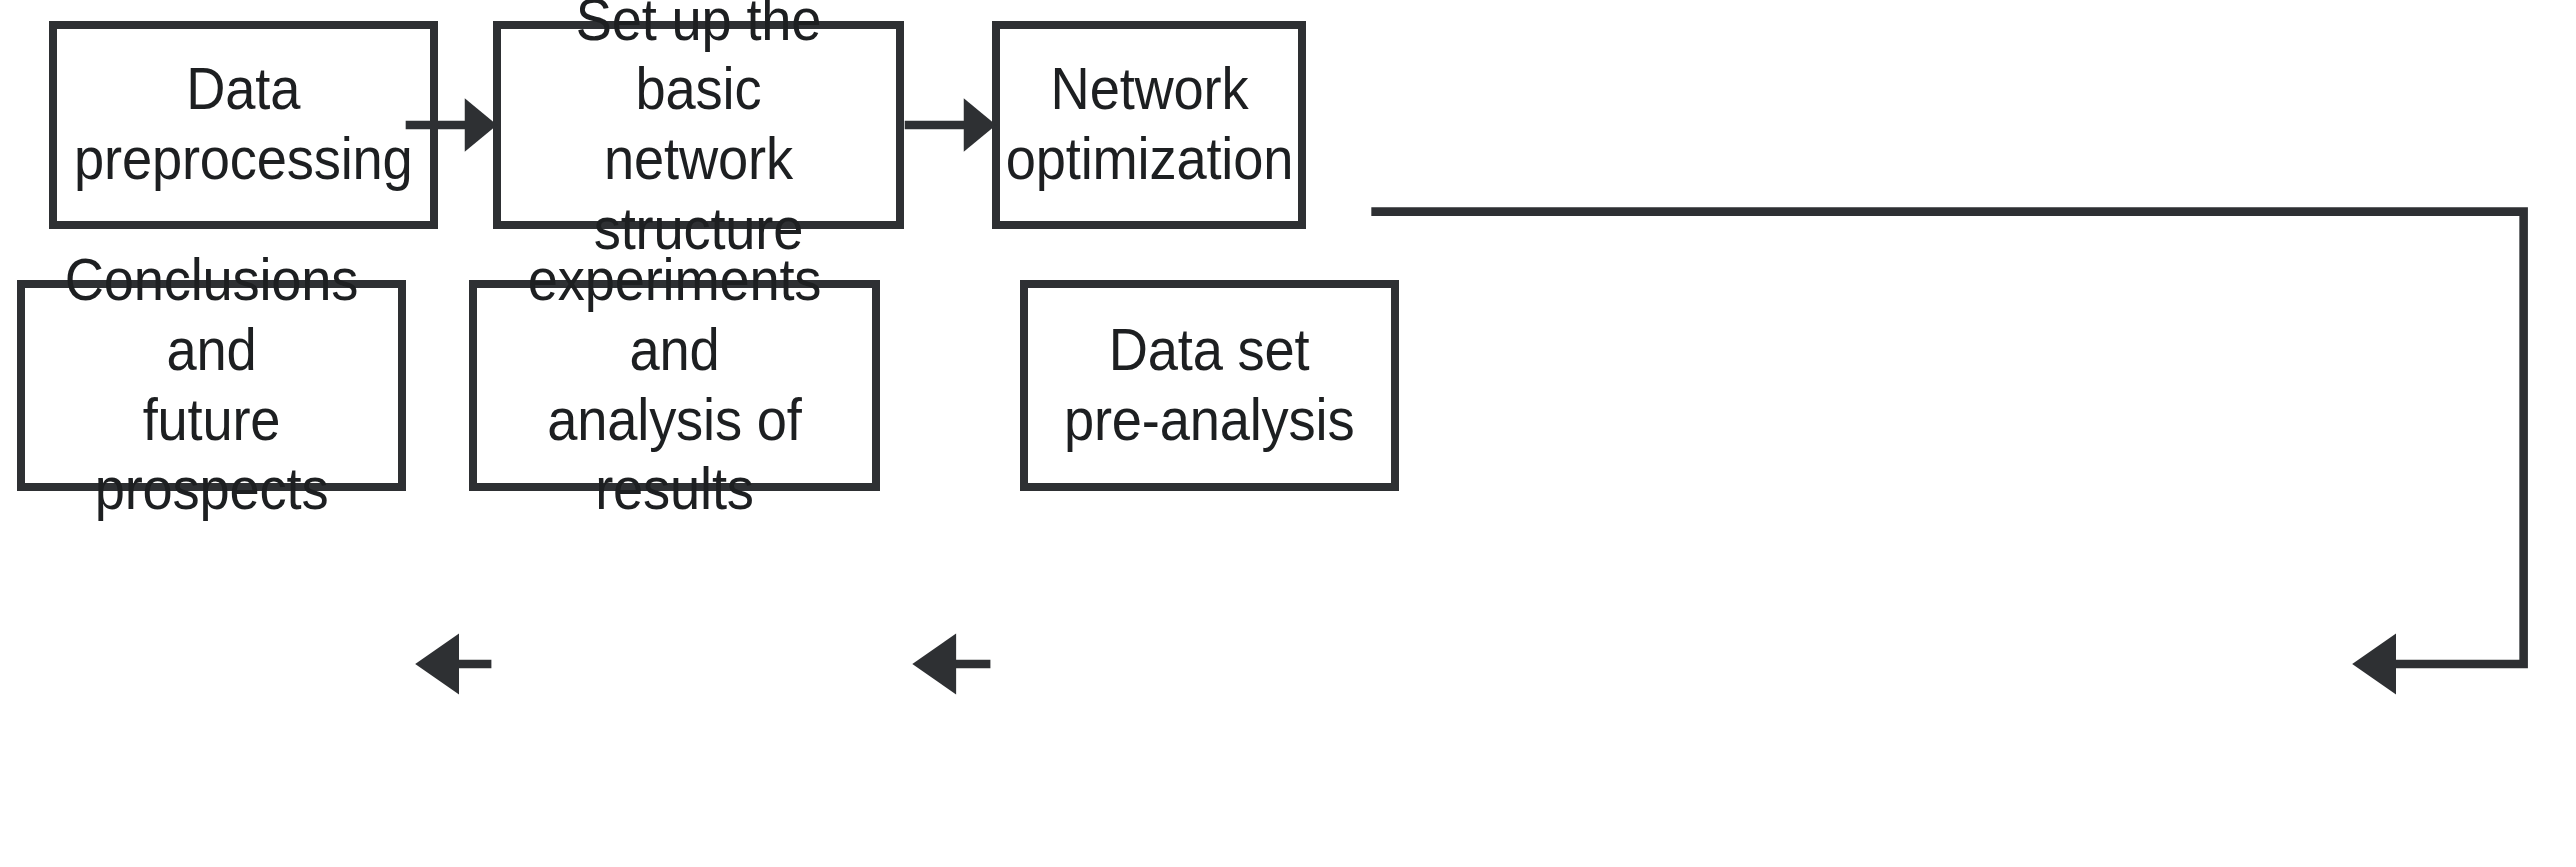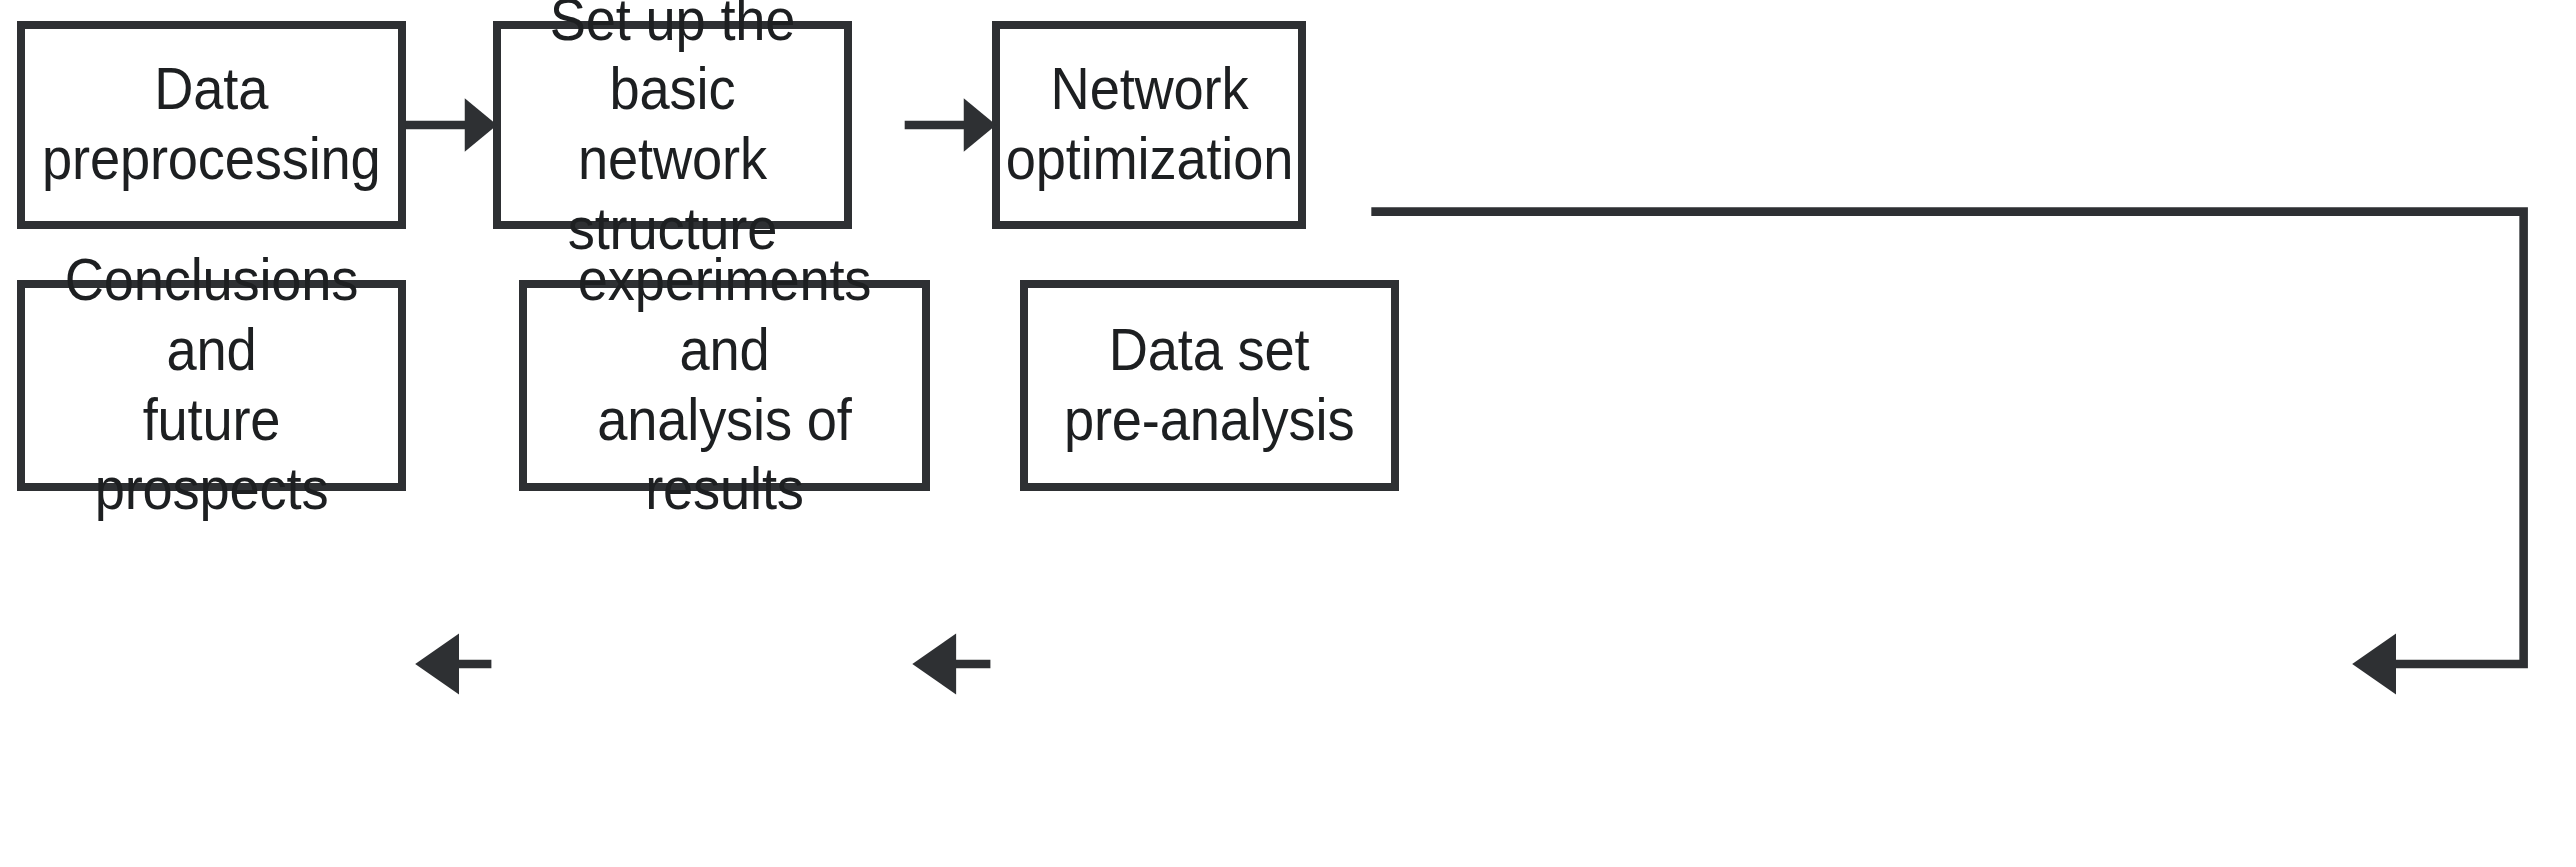--- a/index.html
+++ b/index.html
@@ -33,25 +33,25 @@
     font-size: 59px;
     line-height: 1.18;
     font-weight: 400;
     letter-spacing: -0.2px;
     padding: 0 13.3px;
     white-space: pre-line;
     transform: scaleX(0.92);
   }
   
   #node-data-preprocessing   { left: 17px;   top: 21px;  width: 389px; height: 208px; }
-  #node-basic-network        { left: 493px;  top: 21px;  width: 359px; height: 208px; }
+  #node-basic-network        { left: 493px;  top: 21px;  width: 411px; height: 208px; }
   #node-network-optimization { left: 992px; top: 21px;  width: 314px; height: 208px; }
 
   #node-conclusions          { left: 17px;   top: 280px; width: 389px; height: 211px; }
-  #node-experiments          { left: 519px;  top: 280px; width: 411px; height: 211px; }
+  #node-experiments          { left: 469px;  top: 280px; width: 411px; height: 211px; }
   #node-dataset-preanalysis  { left: 992px; top: 280px; width: 379px; height: 211px; margin-left: 28px; }
 
   
   #connectors {
     position: absolute;
     left: 0;
     top: 0;
     width: 2576px;
     height: 868px;
     pointer-events: none;
@@ -66,21 +66,21 @@
   .edge-head {
     fill: #2e3033;
     stroke: none;
   }
 </style>
 </head>
 <body>
 
 <div id="canvas" style="background: rgb(255, 255, 255);">
 
-  <div class="node" id="node-data-preprocessing" style="border-color: rgb(46, 48, 51); background: rgb(255, 255, 255);">
+  <div class="node" id="node-data-preprocessing" style="border-color: rgb(46, 48, 51); background: rgb(255, 255, 255); margin-left: 32px;">
     <span class="node-label" style="color: rgb(29, 31, 33);">Data
 preprocessing</span>
   </div>
 
   <div class="node" id="node-basic-network" style="border-color: rgb(46, 48, 51); background: rgb(255, 255, 255);">
     <span class="node-label" style="color: rgb(29, 31, 33);">Set up the basic
 network structure</span>
   </div>
 
   <div class="node" id="node-network-optimization" style="border-color: rgb(46, 48, 51); background: rgb(255, 255, 255);">

